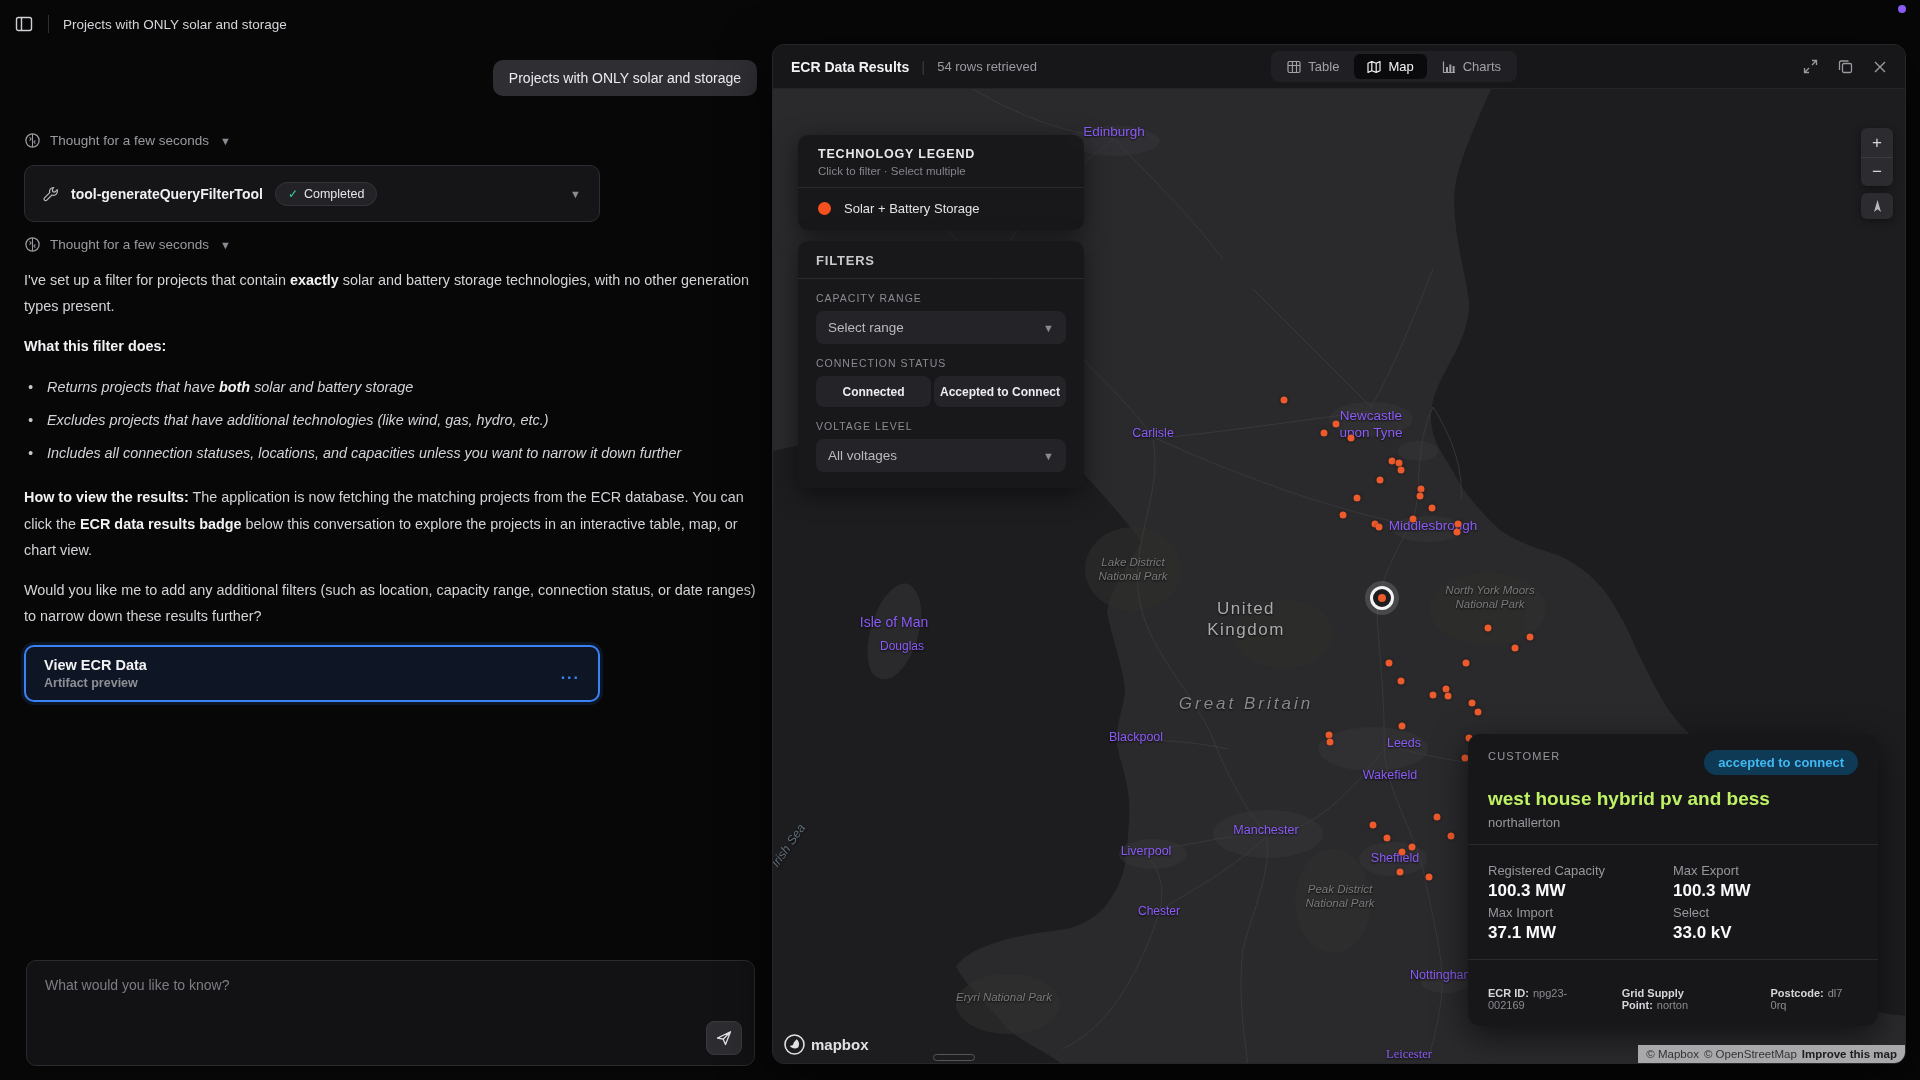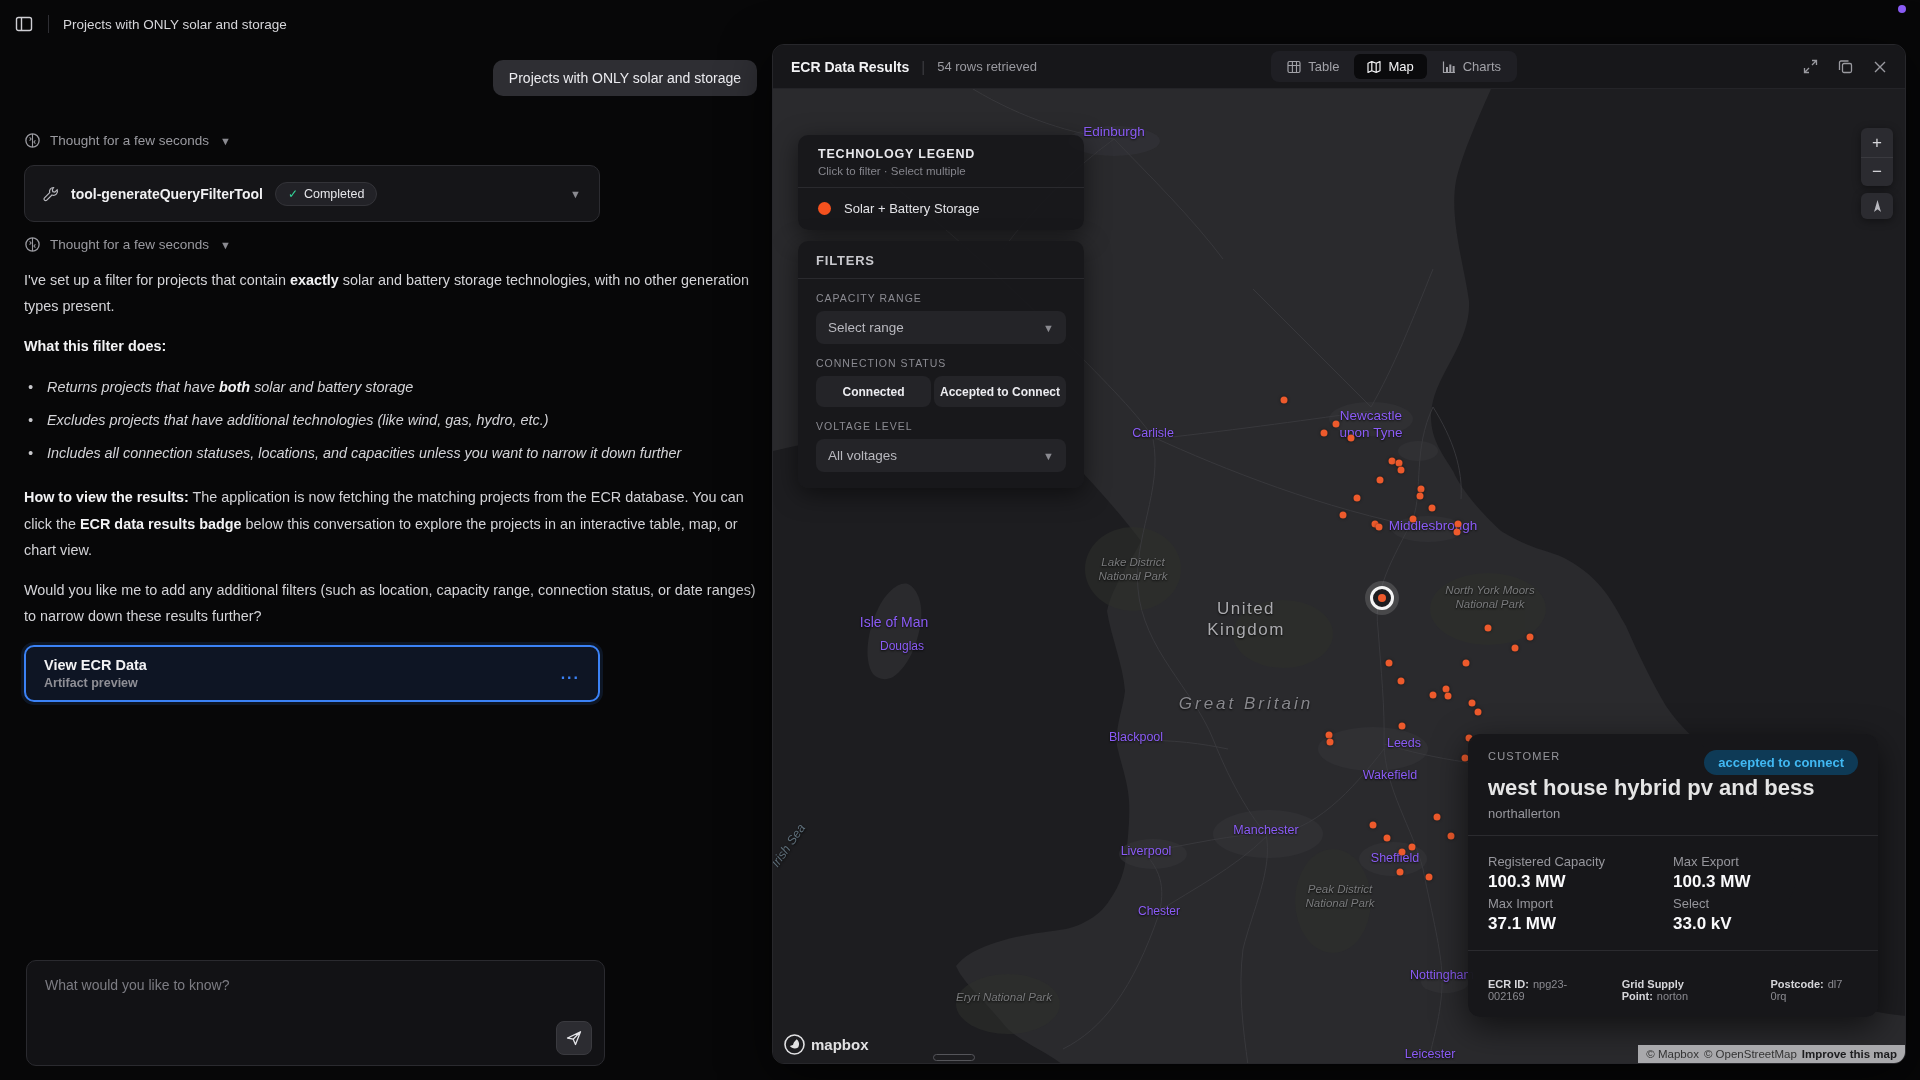--- a/index.html
+++ b/index.html
@@ -43,21 +43,21 @@
   .msg li { position:relative; padding-left:21px; margin:7px 0; }
   .msg li::before { content:"•"; position:absolute; left:2px; color:#c8c8cc; }
 
   .artifact-card { width:576px; margin-top:16px; background:#0e1524; border:2px solid #3b82f6;
     border-radius:10px; padding:10px 18px; display:flex; align-items:center; cursor:pointer;
     box-shadow:0 0 0 3px rgba(59,130,246,.12); }
   .artifact-title { font-size:14.5px; font-weight:bold; color:#f2f2f4; }
   .artifact-sub { font-size:12.5px; color:#8f8f96; margin-top:3px;font-weight:bold; }
   .artifact-menu { margin-left:auto; color:#3b82f6; font-weight:bold; letter-spacing:2px; cursor:pointer; }
 
-  .composer { position:absolute; left:26px; top:960px; width:579px; height:106px;
+  .composer { position:absolute; left:26px; top:960px; width:729px; height:106px;
     background:#121215; border:1px solid #2a2a2f; border-radius:10px; padding:16px 18px; }
   .composer-input { width:100%; background:transparent; border:none; outline:none; resize:none;
     color:#e6e6ea; font-size:14px; font-family:"Liberation Sans", sans-serif; }
   .composer-input::placeholder { color:#7c7c83; }
   .send-btn { position:absolute; right:12px; bottom:10px; width:36px; height:34px; background:#2c2c31;
     border:1px solid #3a3a3f; border-radius:8px; display:flex; align-items:center; justify-content:center; cursor:pointer; }
 
   
   .panel { position:absolute; left:772px; top:44px; width:1134px; height:1020px; background:#151518;
     border:1px solid #27272b; border-radius:12px; box-shadow:0 12px 50px rgba(0,0,0,.65);
@@ -122,21 +122,21 @@
     box-shadow:0 2px 8px rgba(0,0,0,.4); }
 
   
   .popup { position:absolute; left:695px; top:645px; width:410px; background:rgba(23,23,26,.97);
     border-radius:12px; box-shadow:0 10px 34px rgba(0,0,0,.6); color:#e8e8ec; }
   .popup-top { padding:16px 20px 14px; border-bottom:1px solid #2b2b2f; }
   .popup-row1 { display:flex; align-items:flex-start; }
   .popup-kicker { font-size:11px; letter-spacing:1.2px; color:#96969c; }
   .status-badge { margin-left:auto; background:#0e3a56; color:#41b8f2; font-size:13px; font-weight:bold;
     border-radius:999px; padding:5px 14px; }
-  .popup-title { font-size:22px; font-weight:bold; color:#e5e5e5; margin-top:0; }
+  .popup-title { font-size:19px; font-weight:bold; color:#bef264; margin-top:13px; }
   .popup-loc { font-size:13px; color:#96969c; margin-top:5px; }
   .popup-stats { display:grid; grid-template-columns:1fr 1fr; padding:14px 20px 16px; row-gap:2px;
     border-bottom:1px solid #2b2b2f; }
   .stat-label { font-size:13px; color:#96969c; margin-top:4px; }
   .stat-value { font-size:17px; font-weight:bold; color:#fafafc; margin-top:3px; }
   .popup-bottom { padding:13px 20px 15px; }
   .tag-row { display:flex; gap:8px; }
   .tag { font-size:13px; padding:4px 13px; border-radius:999px; border:1px solid; }
   .tag.solar { color:#eab308; background:rgba(120,70,15,.28); border-color:#6b4a14; }
   .tag.battery { color:#34d399; background:rgba(10,80,58,.25); border-color:#155e4b; }
@@ -361,21 +361,21 @@
           <div class="map-label" style="left: 631px; top: 655px; font-size: 12.5px;">Leeds</div>
           <div class="map-label" style="left: 617px; top: 687px; font-size: 12.5px;">Wakefield</div>
           <div class="map-label" style="left: 493px; top: 742px; font-size: 12.5px;">Manchester</div>
           <div class="map-label" style="left: 373px; top: 763px; font-size: 12.5px;">Liverpool</div>
           <div class="map-label" style="left: 622px; top: 770px; font-size: 12.5px;">Sheffield</div>
           <div class="map-label" style="left: 386px; top: 822px; font-size: 12px;">Chester</div>
           <div class="map-label park" style="left: 567px; top: 807px; font-size: 11.5px;">Peak District
 National Park</div>
           <div class="map-label" style="left: 669px; top: 887px; font-size: 12.5px;">Nottingham</div>
           <div class="map-label park" style="left: 231px; top: 908px; font-size: 11.5px;">Eryri National Park</div>
-          <div class="map-label" style="left: 657px; top: 966px; font-size: 12.5px;">Leicester</div>
+          <div class="map-label" style="left: 636px; top: 966px; font-size: 12.5px; font-family: Liberation Serif, serif;">Leicester</div>
           <div class="map-label sea" style="left: 16px; top: 757px; font-size: 12.5px; transform: translate(-50%, -50%) rotate(-55deg);">Irish Sea</div>
         </div>
       <div id="dots-layer">
           <div class="dot" style="left: 511px; top: 311px;"></div>
           <div class="dot" style="left: 551px; top: 344px;"></div>
           <div class="dot" style="left: 563px; top: 335px;"></div>
           <div class="dot" style="left: 578px; top: 349px;"></div>
           <div class="dot" style="left: 619px; top: 372px;"></div>
           <div class="dot" style="left: 626px; top: 374px;"></div>
           <div class="dot" style="left: 628px; top: 381px;"></div>

